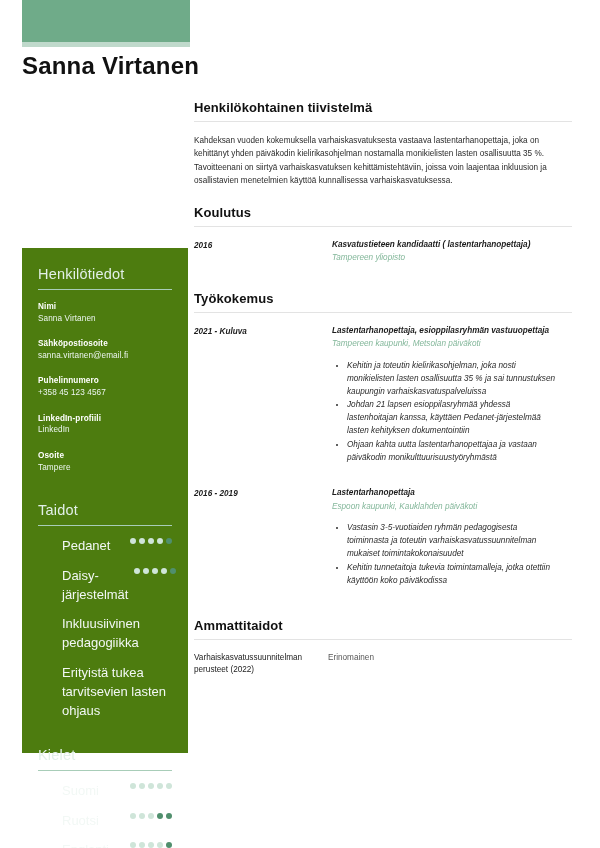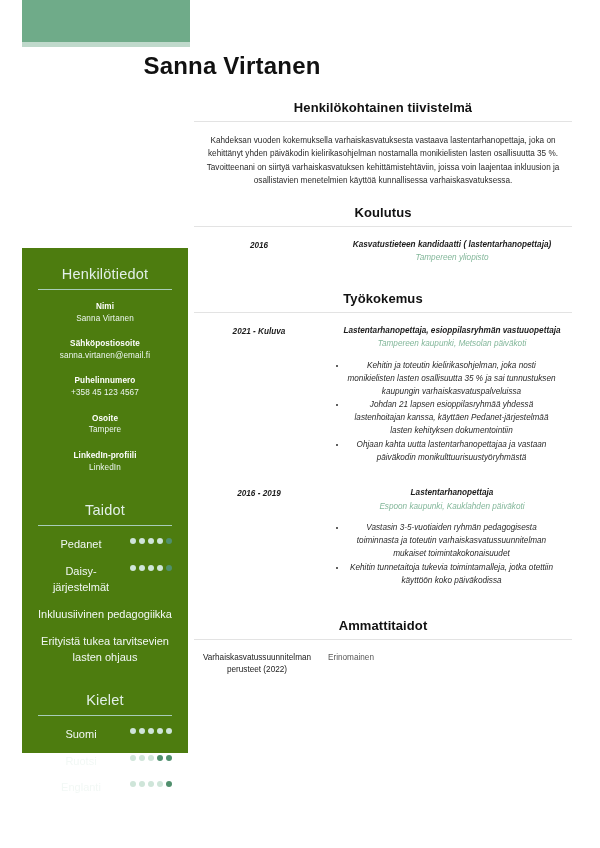--- a/index.html
+++ b/index.html
@@ -11,21 +11,20 @@
     font-family: "Liberation Sans", sans-serif;
     color: #1c1c1c;
     overflow: hidden;
   }
 
   .page {
     position: relative;
     width: 600px;
     height: 753px;
     background: #ffffff;
-    text-align: center;
   }
 
   
   .header-bar {
     position: absolute;
     left: 22px;
     top: 0;
     width: 168px;
     height: 42px;
     background: #6fab89;
@@ -89,24 +88,25 @@
   .side-gap { height: 15px; }
 
   .skill-row {
     display: flex;
     align-items: flex-start;
     justify-content: space-between;
     margin-bottom: 11px;
     gap: 6px;
   }
   .skill-name {
-    font-size: 11px;
+    font-size: 13px;
     color: #f2f8f5;
     line-height: 1.45;
     flex: 1 1 auto;
+    margin-left: 24px;
   }
   .dots {
     display: flex;
     gap: 3px;
     flex: 0 0 auto;
     padding-top: 1px;
   }
   .dot {
     width: 6px;
     height: 6px;
@@ -216,26 +216,26 @@
     </div>
     <div class="side-block">
       <div class="side-label">Sähköpostiosoite</div>
       <div class="side-value">sanna.virtanen@email.fi</div>
     </div>
     <div class="side-block">
       <div class="side-label">Puhelinnumero</div>
       <div class="side-value">+358 45 123 4567</div>
     </div>
     <div class="side-block">
+      <div class="side-label">LinkedIn-profiili</div>
+      <div class="side-value">LinkedIn</div>
+    </div>
+    <div class="side-block">
       <div class="side-label">Osoite</div>
       <div class="side-value">Tampere</div>
-    </div>
-    <div class="side-block">
-      <div class="side-label">LinkedIn-profiili</div>
-      <div class="side-value">LinkedIn</div>
     </div>
 
     <div class="side-gap"></div>
 
     <div class="side-heading">Taidot</div>
     <div class="side-rule"></div>
 
     <div class="skill-row">
       <div class="skill-name">Pedanet</div>
       <div class="dots">

